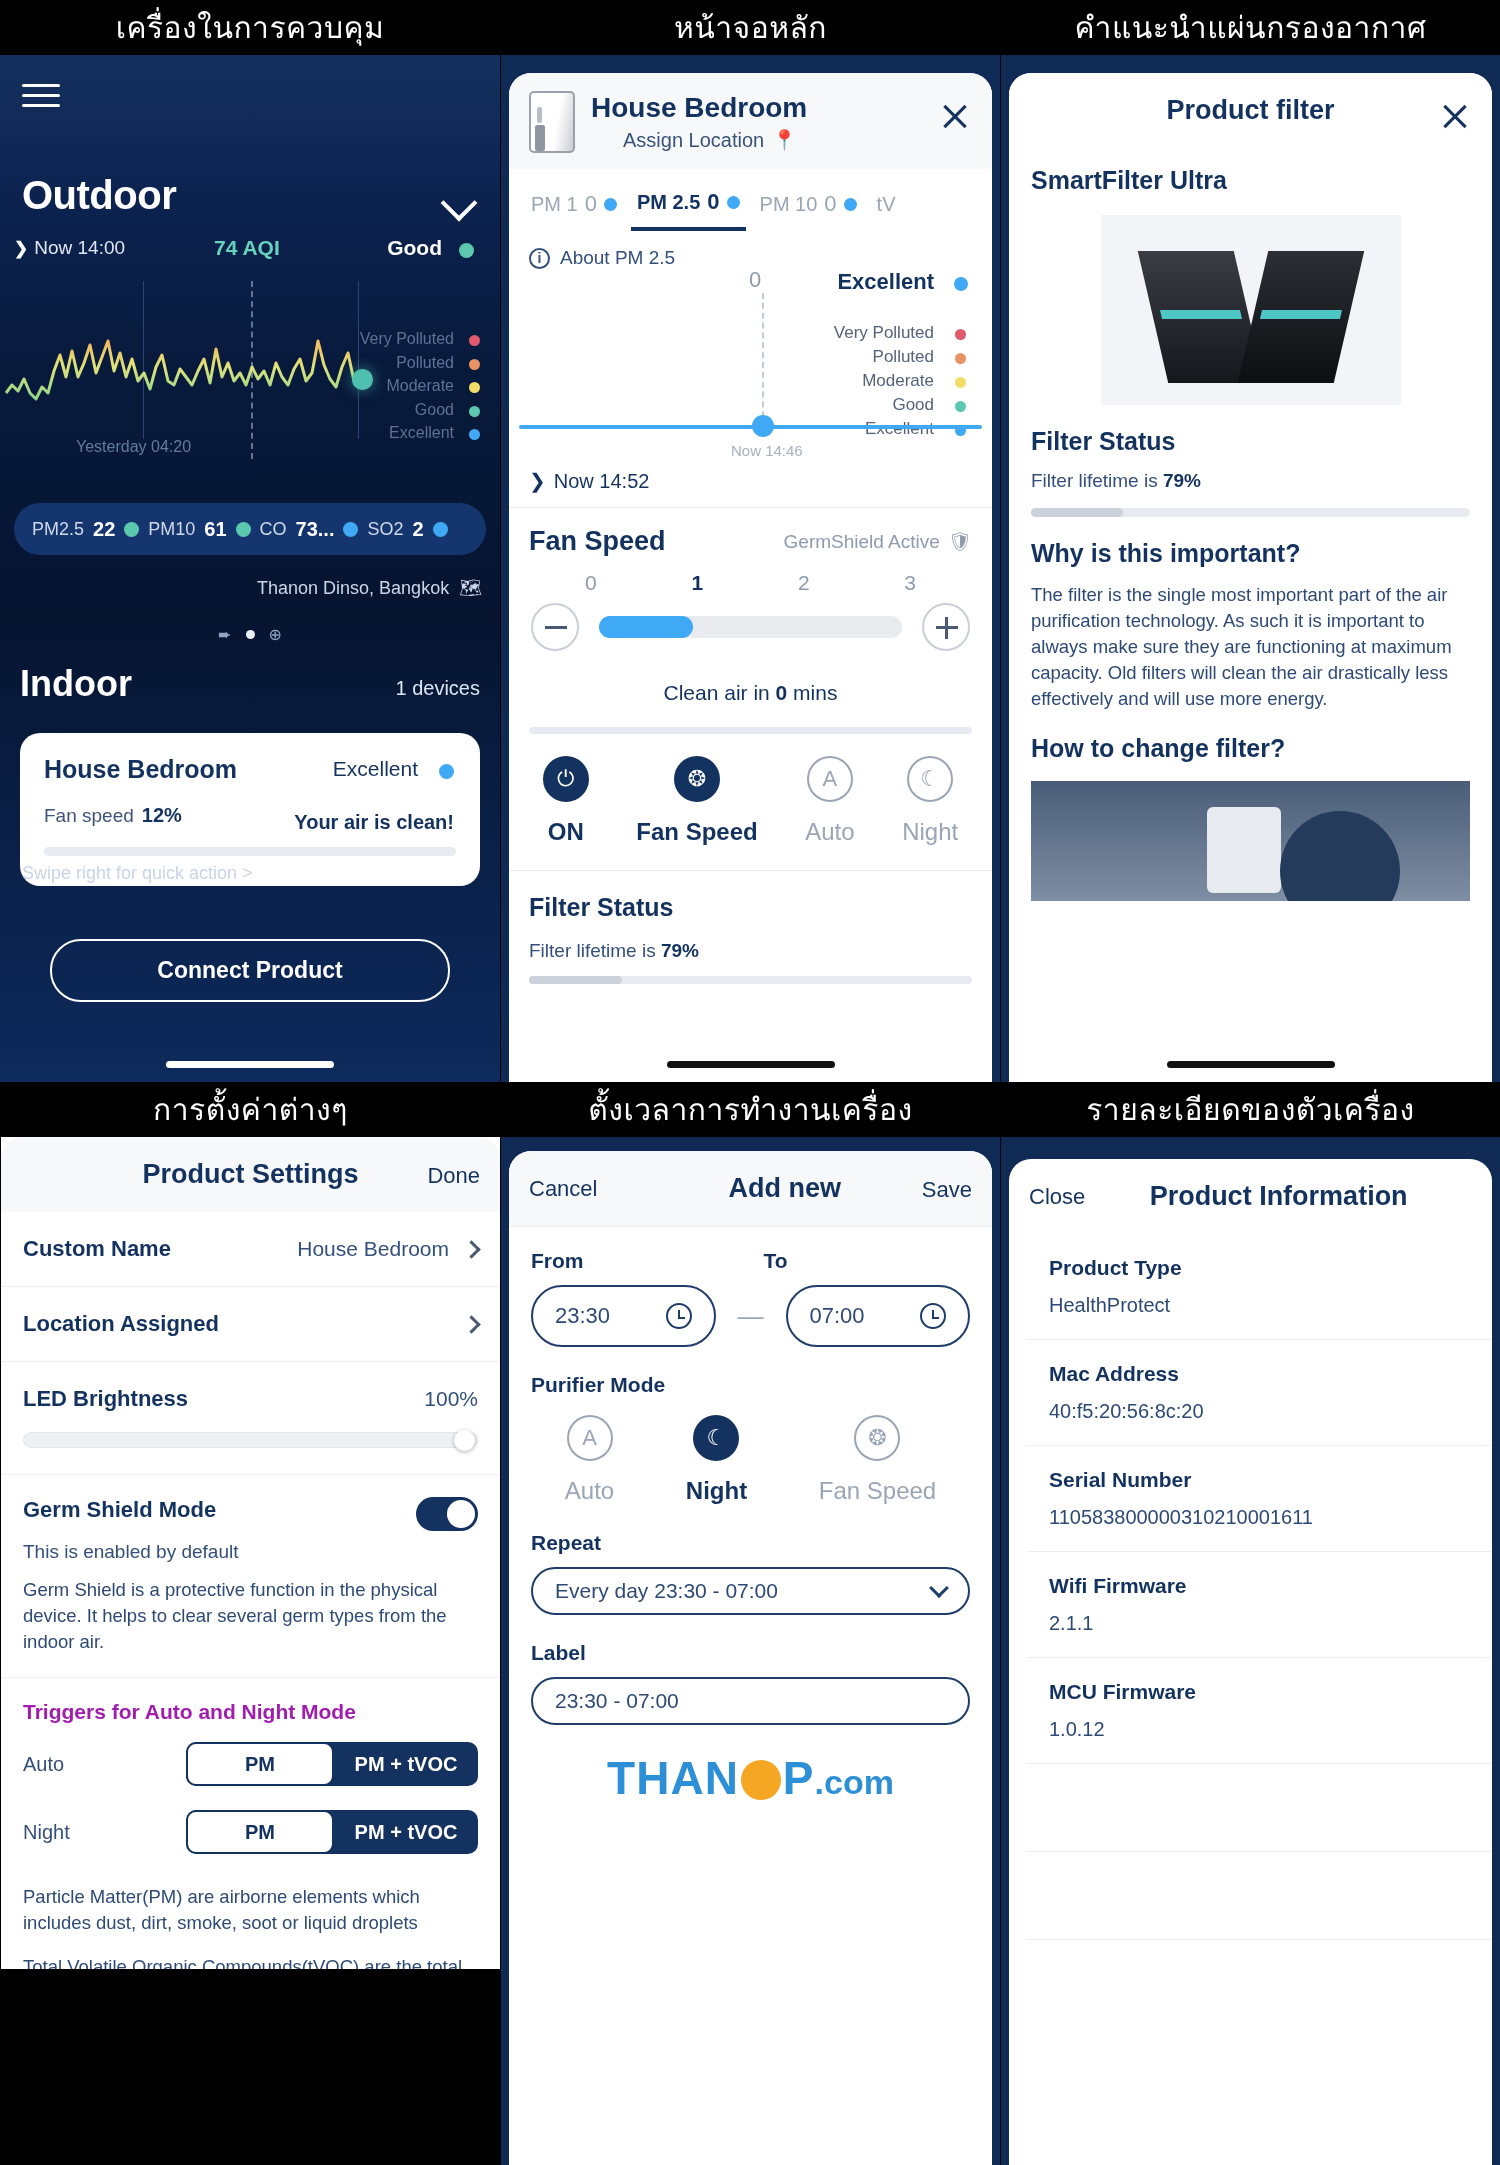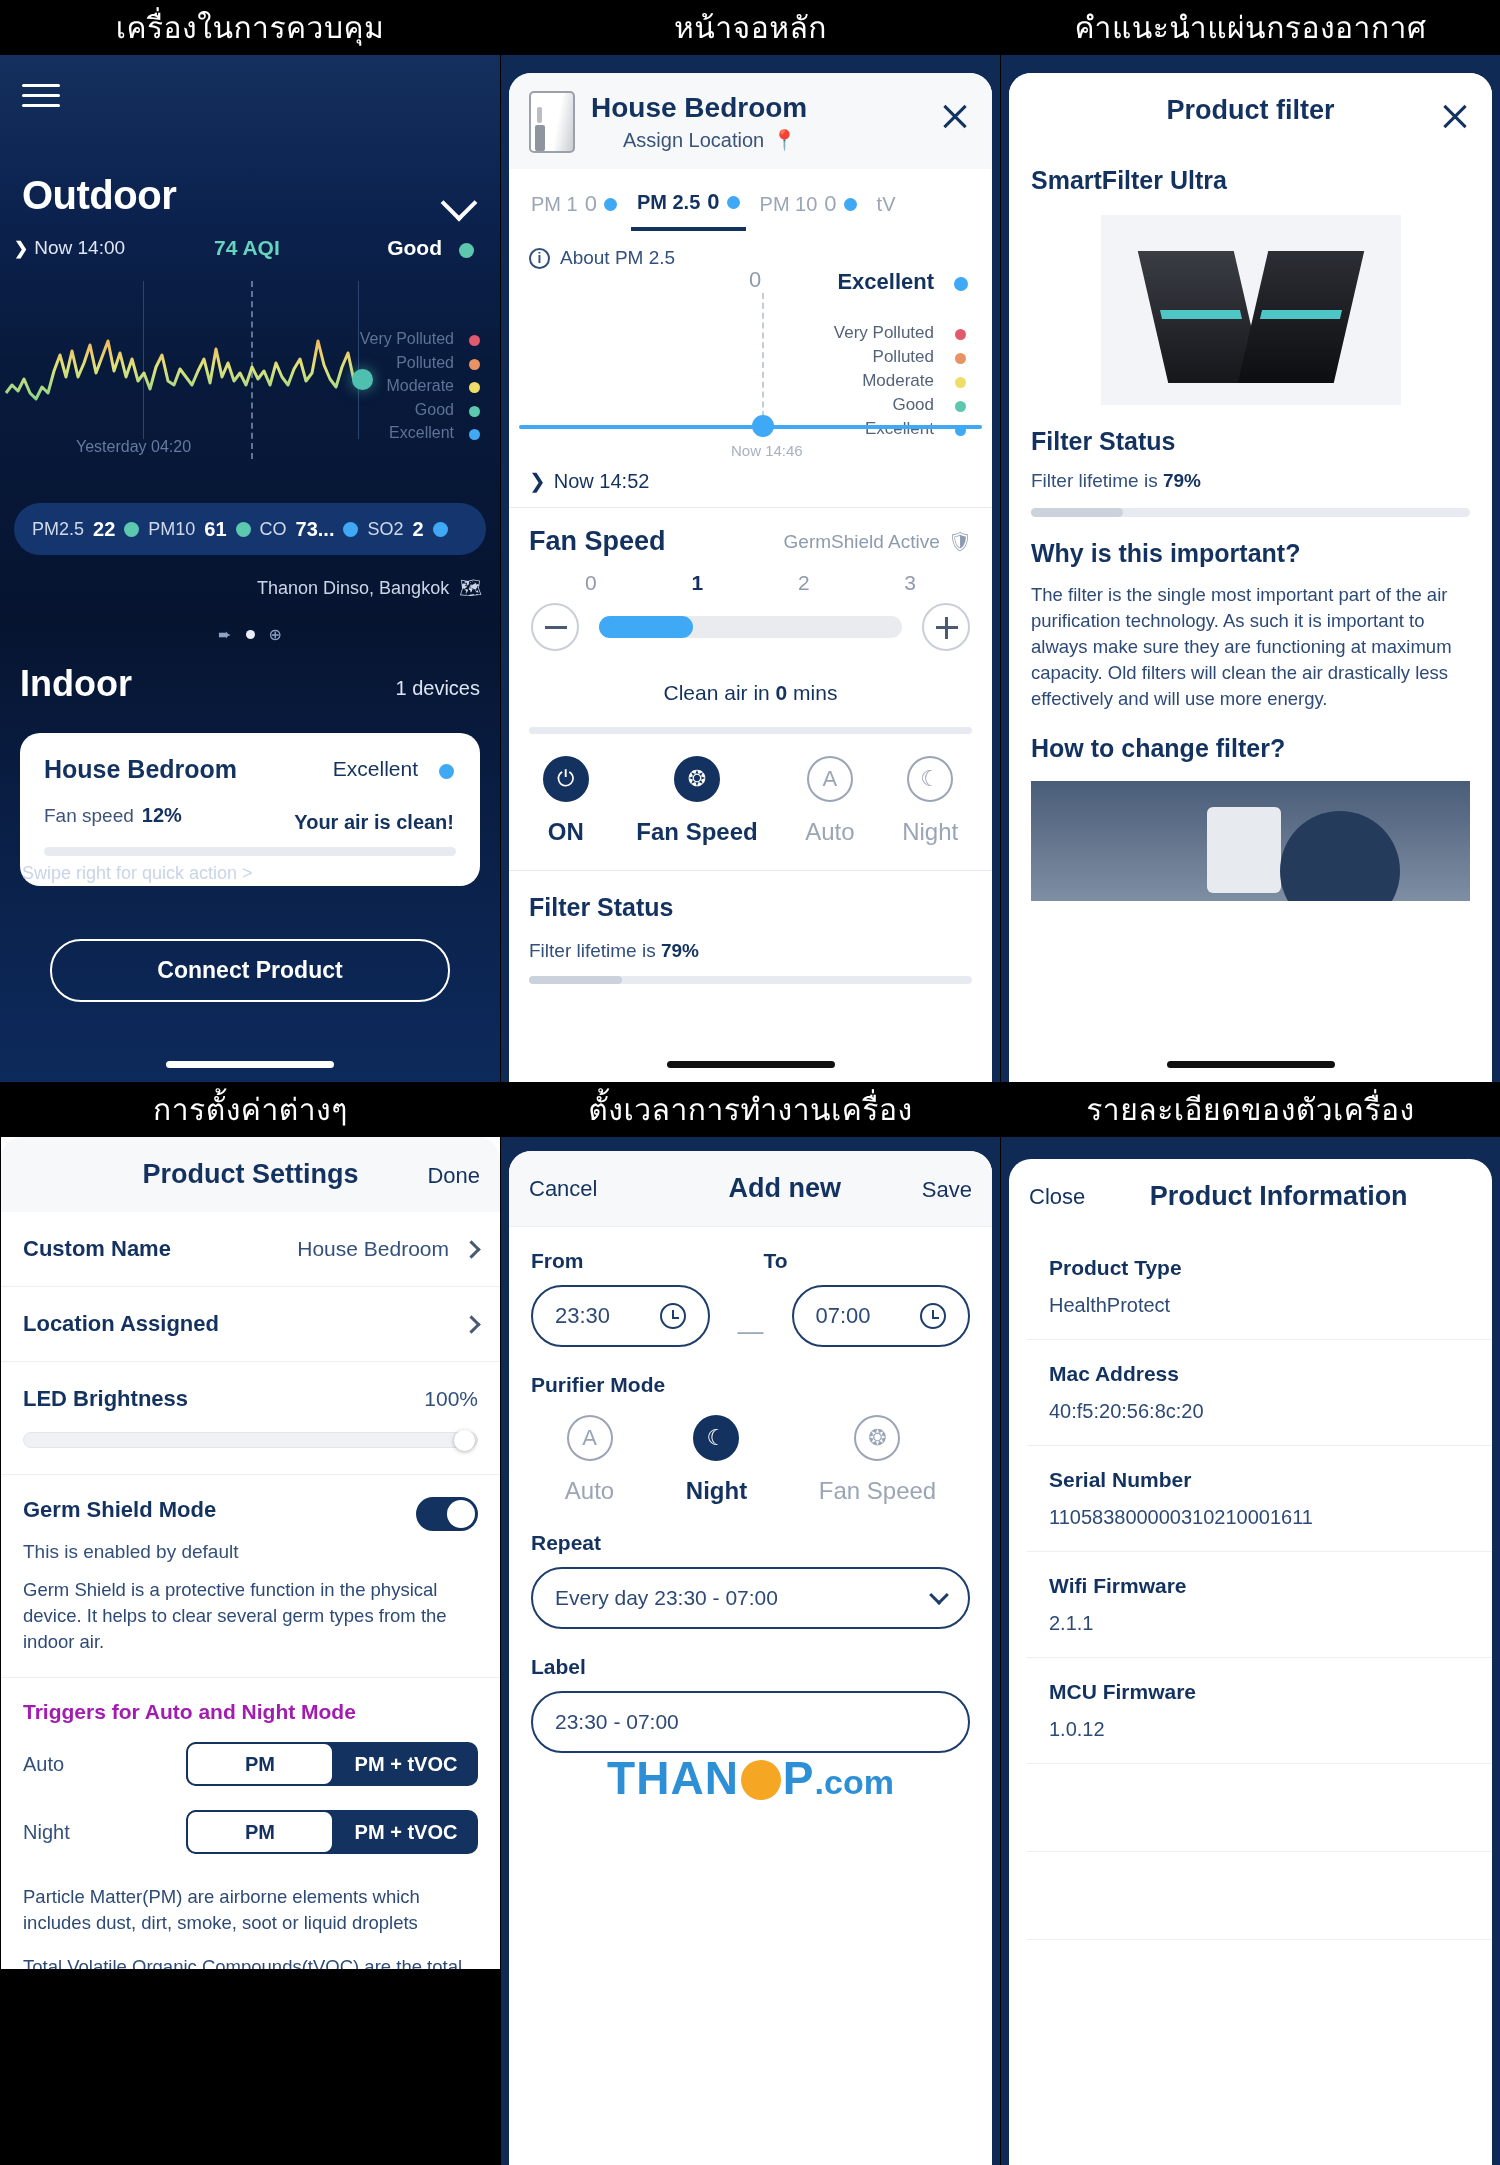--- a/index.html
+++ b/index.html
@@ -175,30 +175,30 @@
   
   .p5 { background:#0f2a55; height:1083px; position:relative;}
   .p5 .sheet2 { position:absolute; left:8px; right:8px; top:14px; bottom:0; background:#fff; border-radius:22px 22px 0 0; overflow:hidden;}
   .p5 .bar { background:#f7f8fa; padding:22px 20px; display:flex; align-items:center; position:relative; border-bottom:1px solid #eceef2;}
   .p5 .bar .cancel { color:#13325f; font-size:22px;}
   .p5 .bar .t { margin:0 auto; color:#13325f; font-size:27px; font-weight:700;}
   .p5 .bar .save { position:absolute; right:20px; top:26px; color:#13325f; font-size:22px;}
   .ftlabels { display:flex; padding:22px 22px 0;}
   .ftlabels .a { color:#13325f; font-size:21px; font-weight:700; flex:1;}
   .ftlabels .b { color:#13325f; font-size:21px; font-weight:700; flex:1; padding-left:26px;}
-  .timerow { display:flex; align-items:flex-end; padding:12px 22px 0; gap:28px;}
+  .timerow { display:flex; align-items:center; padding:12px 22px 0; gap:22px;}
   .timebox { flex:1; height:62px; border:2px solid #1e3d6b; border-radius:31px; display:flex; align-items:center; padding:0 22px; color:#2d4a77; font-size:22px;}
   .clk { margin-left:auto; width:26px; height:26px; border:2px solid #1e3d6b; border-radius:50%; position:relative;}
   .clk:before{content:"";position:absolute;left:10px;top:5px;width:2px;height:8px;background:#1e3d6b;}
   .clk:after{content:"";position:absolute;left:10px;top:12px;width:7px;height:2px;background:#1e3d6b;}
   .dashsep { color:#9aa5b5; font-size:26px;}
   .pmode { padding:26px 22px 0; color:#13325f; font-size:21px; font-weight:700;}
   .pmodes { display:flex; justify-content:space-around; padding:18px 20px 0;}
   .rep { padding:26px 22px 0; color:#13325f; font-size:21px; font-weight:700;}
-  .select { margin:12px 22px 0; height:62px; border:2px solid #1e3d6b; border-radius:31px; display:flex; align-items:center; padding:0 22px; color:#2d4a77; font-size:21px;}
+  .select { margin:12px 22px 0; height:48px; border:2px solid #1e3d6b; border-radius:31px; display:flex; align-items:center; padding:0 22px; color:#2d4a77; font-size:21px;}
   .select .cv { margin-left:auto; width:14px; height:14px; border-right:3px solid #1e3d6b; border-bottom:3px solid #1e3d6b; transform:rotate(45deg); margin-top:-6px;}
   .watermark { position:absolute; left:0; right:0; top:600px; text-align:center; }
   .wm1 { font-size:46px; font-weight:700; color:#2d8fd5; letter-spacing:1px;}
   .wm2 { font-size:34px; font-weight:700; color:#2d8fd5;}
   .wmo { display:inline-block; width:40px; height:40px; border-radius:50%; background:#f5a623; vertical-align:-6px; margin:0 2px; position:relative;}
 
   
   .p6 { background:#0f2a55; height:1083px; position:relative;}
   .p6 .sheet3 { position:absolute; left:8px; right:8px; top:22px; bottom:0; background:#fff; border-radius:22px 22px 0 0; overflow:hidden;}
   .p6 .bar { padding:22px 20px; display:flex; align-items:center; position:relative;}

